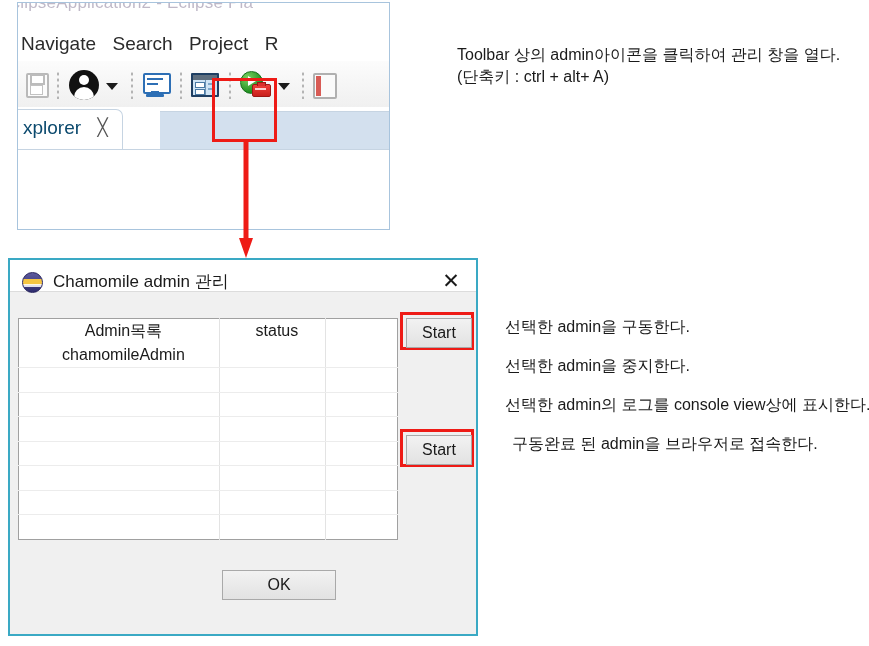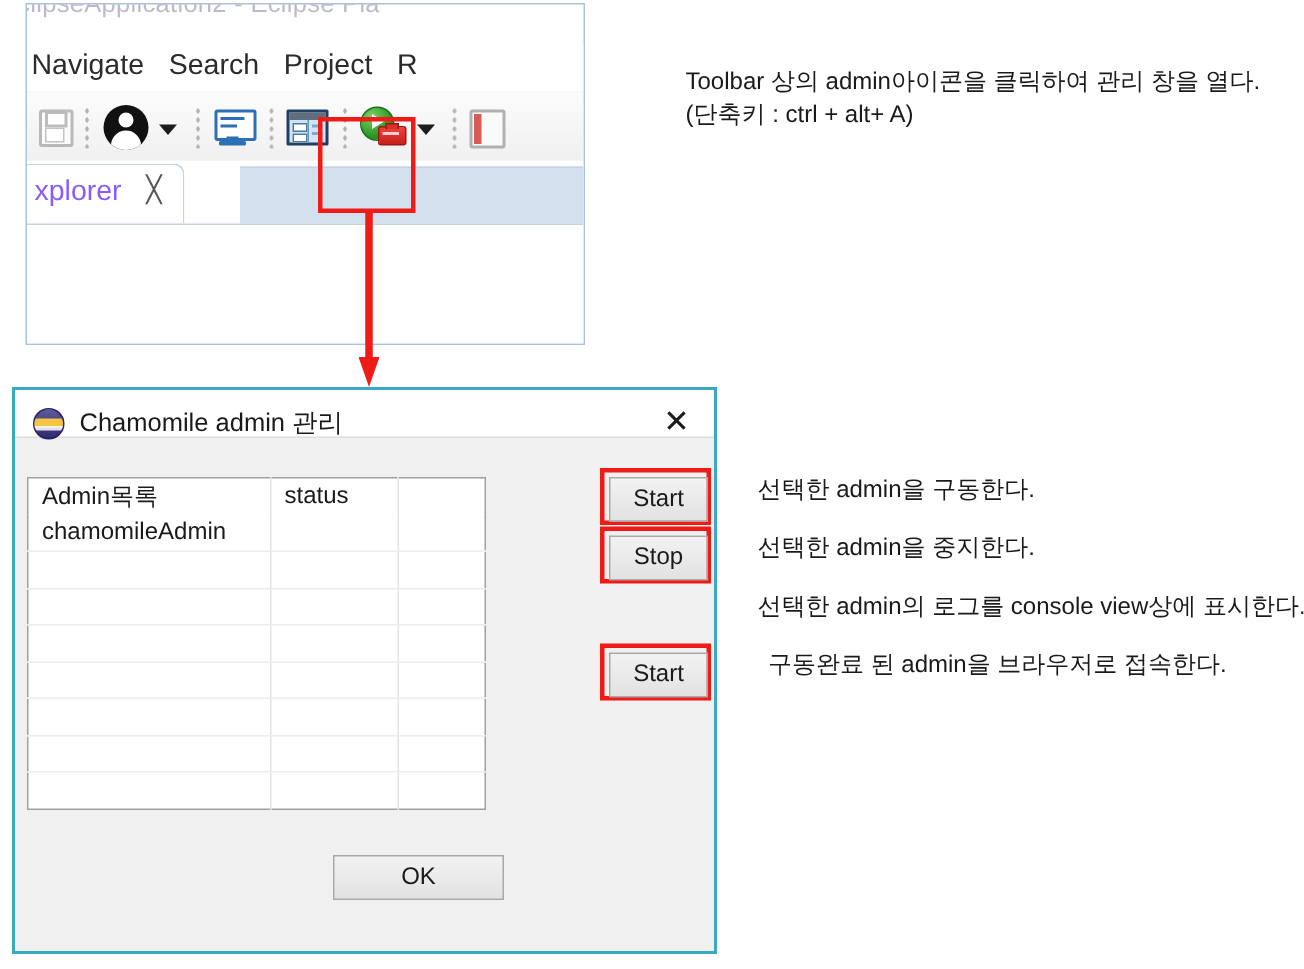--- a/index.html
+++ b/index.html
@@ -243,21 +243,21 @@
     padding: 0 14px 0 14px;
     border: 1px solid #c6d4e2;
     border-bottom: none;
     border-radius: 0 7px 0 0;
     background: #ffffff;
     white-space: nowrap;
     box-sizing: border-box;
   }
   #explorer-tab .label {
     font-size: 19px;
-    color: #8b5cf6;
+    color: #0c4a6e;
     position: relative;
     top: 7px;
   }
   #explorer-tab .maxglyph {
     display: inline-block;
     position: relative;
     top: 6px;
     margin-left: 12px;
     font-size: 17px;
     color: #555;
@@ -359,27 +359,28 @@
     background: #f0f0f0;
     border-bottom: 1px solid #c9c9c9;
     box-sizing: border-box;
   }
 
   
   #admin-table {
     position: absolute;
     left: 8px;
     top: 16px;
-    width: 306px;
+    width: 380px;
     height: 222px;
     background: #ffffff;
     border: 1px solid #a0a0a0;
     box-sizing: border-box;
     border-collapse: collapse;
     table-layout: fixed;
+    text-align: center;
   }
   #admin-table td {
     border-right: 1px solid #e3e3e3;
     border-bottom: 1px solid #ececec;
     padding: 0 0 0 9px;
     font-size: 16px;
     color: #1a1a1a;
     height: 24px;
     overflow: hidden;
     white-space: nowrap;
@@ -595,23 +596,20 @@
         <td></td>
         <td></td>
         <td class="c3"></td>
       </tr>
     </tbody>
       </table>
 
     <div class="act-wrap" style="left:390px; top:10px;">
       <button class="act-btn">Start</button>
     </div>
-    <div class="act-wrap" style="left:390px; top:49px;">
-      <button class="act-btn">Stop</button>
-    </div>
     <div class="act-wrap" style="left:390px; top:127px;">
       <button class="act-btn">Start</button>
     </div>
   </div>
 
   <div id="dialog-footer">
     <button class="footer-btn" id="btn-ok">OK</button>
   </div>
 </div>
 

